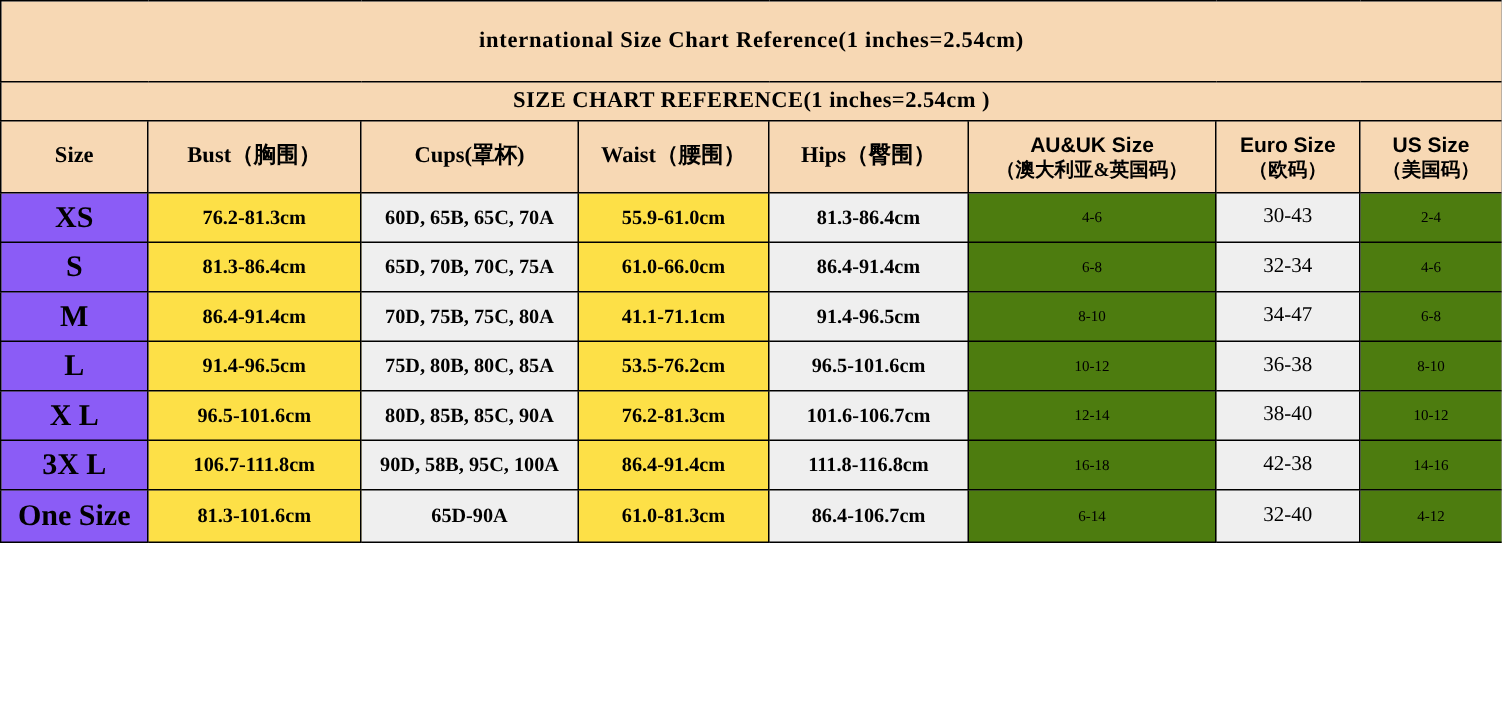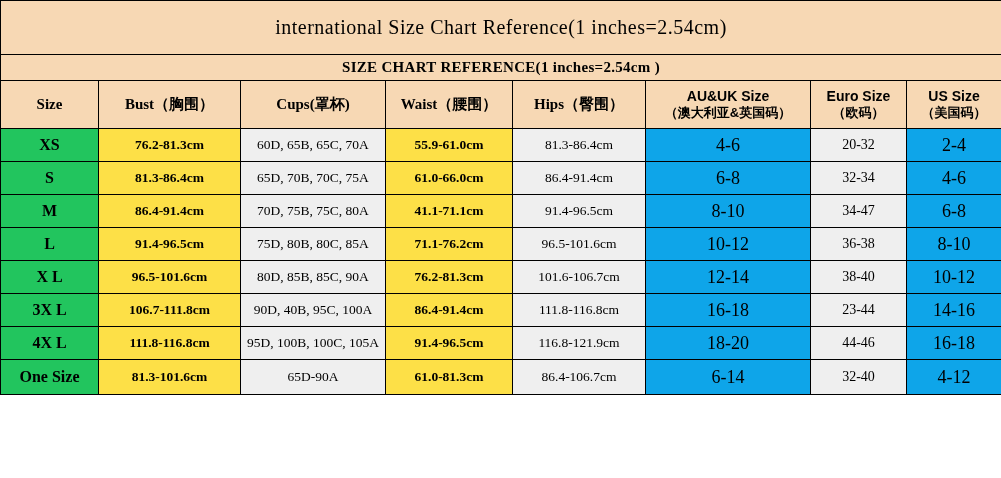--- a/index.html
+++ b/index.html
@@ -30,22 +30,22 @@
     text-align: center;
     vertical-align: middle;
     font-family: "Liberation Serif", serif;
     color: #000000;
     padding: 0;
   }
   
   .title-row td {
     background: #f7d8b4;
     height: 53px;
-    font-size: 20px;
-    font-weight: normal;
+    font-size: 15px;
+    font-weight: bold;
     letter-spacing: 0.5px;
     border-left: none;
     border-right: none;
     border-top: none;
   }
   
   .subtitle-row td {
     background: #f7d8b4;
     height: 25px;
     font-size: 15px;
@@ -58,50 +58,51 @@
     height: 47px;
     font-size: 15px;
     font-weight: bold;
     line-height: 1.25;
   }
   .header-row td.hdr-sans {
     font-family: "Liberation Sans", sans-serif;
     font-size: 14px;
   }
   .header-row td .cn {
-    font-family: Liberation Sans, sans-serif;
+    font-family: Liberation Serif, serif;
     font-size: 13px;
     display: block;
   }
   
   tbody tr td {
     height: 32px;
     font-size: 13.5px;
   }
   td.col-size {
-    background: #22c55e;
-    font-weight: bold;
-    font-size: 16px;
+    background: #8b5cf6;
+    font-weight: bold;
+    font-size: 20px;
   }
   td.cell-plain {
     background: #fde047;
     font-weight: bold;
   }
   td.cell-shade {
     background: #efefef;
+    font-weight: bold;
   }
   td.cell-sans {
     font-family: "Liberation Sans", sans-serif;
     font-size: 14px;
     background: #efefef;
   }
   td.cell-sans-white {
     font-family: "Liberation Sans", sans-serif;
-    font-size: 18px;
-    background: #0ea5e9;
+    font-size: 10px;
+    background: #4d7c0f;
   }
   .last-row td {
     height: 34px;
   }
   
   col.c0 { width: 98px; }
   col.c1 { width: 142px; }
   col.c2 { width: 145px; }
   col.c3 { width: 127px; }
   col.c4 { width: 133px; }
@@ -152,21 +153,21 @@
       </tr>
     </thead>
     <tbody>
       <tr>
         <td class="col-size">XS</td>
         <td class="cell-plain">76.2-81.3cm</td>
         <td class="cell-shade">60D, 65B, 65C, 70A</td>
         <td class="cell-plain">55.9-61.0cm</td>
         <td class="cell-shade">81.3-86.4cm</td>
         <td class="cell-sans-white">4-6</td>
-        <td class="cell-sans">20-32</td>
+        <td class="cell-sans">30-43</td>
         <td class="cell-sans-white">2-4</td>
       </tr>
       <tr>
         <td class="col-size">S</td>
         <td class="cell-plain">81.3-86.4cm</td>
         <td class="cell-shade">65D, 70B, 70C, 75A</td>
         <td class="cell-plain">61.0-66.0cm</td>
         <td class="cell-shade">86.4-91.4cm</td>
         <td class="cell-sans-white">6-8</td>
         <td class="cell-sans">32-34</td>
@@ -179,55 +180,45 @@
         <td class="cell-plain">41.1-71.1cm</td>
         <td class="cell-shade">91.4-96.5cm</td>
         <td class="cell-sans-white">8-10</td>
         <td class="cell-sans">34-47</td>
         <td class="cell-sans-white">6-8</td>
       </tr>
       <tr>
         <td class="col-size">L</td>
         <td class="cell-plain">91.4-96.5cm</td>
         <td class="cell-shade">75D, 80B, 80C, 85A</td>
-        <td class="cell-plain">71.1-76.2cm</td>
+        <td class="cell-plain">53.5-76.2cm</td>
         <td class="cell-shade">96.5-101.6cm</td>
         <td class="cell-sans-white">10-12</td>
         <td class="cell-sans">36-38</td>
         <td class="cell-sans-white">8-10</td>
       </tr>
       <tr>
         <td class="col-size">X L</td>
         <td class="cell-plain">96.5-101.6cm</td>
         <td class="cell-shade">80D, 85B, 85C, 90A</td>
         <td class="cell-plain">76.2-81.3cm</td>
         <td class="cell-shade">101.6-106.7cm</td>
         <td class="cell-sans-white">12-14</td>
         <td class="cell-sans">38-40</td>
         <td class="cell-sans-white">10-12</td>
       </tr>
       <tr>
         <td class="col-size">3X L</td>
         <td class="cell-plain">106.7-111.8cm</td>
-        <td class="cell-shade">90D, 40B, 95C, 100A</td>
+        <td class="cell-shade">90D, 58B, 95C, 100A</td>
         <td class="cell-plain">86.4-91.4cm</td>
         <td class="cell-shade">111.8-116.8cm</td>
         <td class="cell-sans-white">16-18</td>
-        <td class="cell-sans">23-44</td>
+        <td class="cell-sans">42-38</td>
         <td class="cell-sans-white">14-16</td>
-      </tr>
-      <tr>
-        <td class="col-size">4X L</td>
-        <td class="cell-plain">111.8-116.8cm</td>
-        <td class="cell-shade">95D, 100B, 100C, 105A</td>
-        <td class="cell-plain">91.4-96.5cm</td>
-        <td class="cell-shade">116.8-121.9cm</td>
-        <td class="cell-sans-white">18-20</td>
-        <td class="cell-sans">44-46</td>
-        <td class="cell-sans-white">16-18</td>
       </tr>
       <tr class="last-row">
         <td class="col-size">One Size</td>
         <td class="cell-plain">81.3-101.6cm</td>
         <td class="cell-shade">65D-90A</td>
         <td class="cell-plain">61.0-81.3cm</td>
         <td class="cell-shade">86.4-106.7cm</td>
         <td class="cell-sans-white">6-14</td>
         <td class="cell-sans">32-40</td>
         <td class="cell-sans-white">4-12</td>

